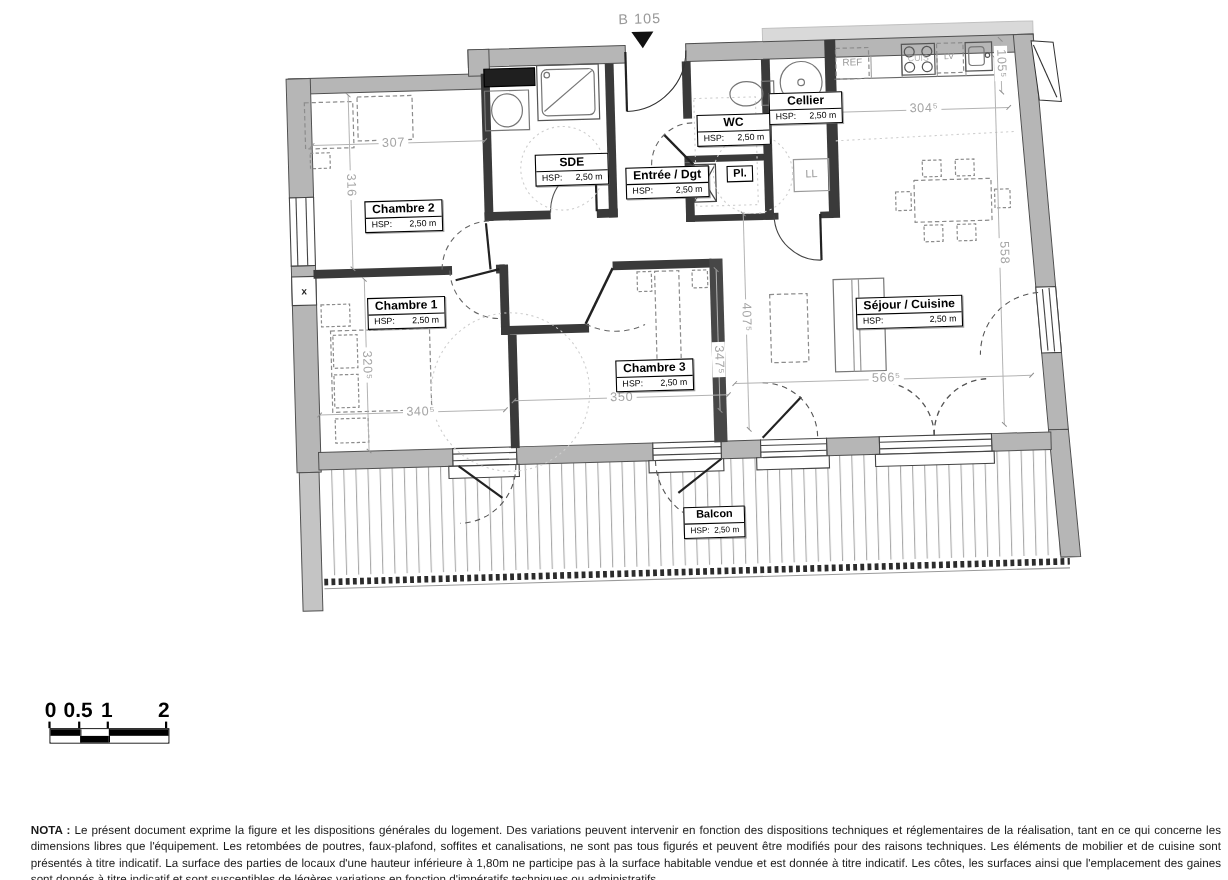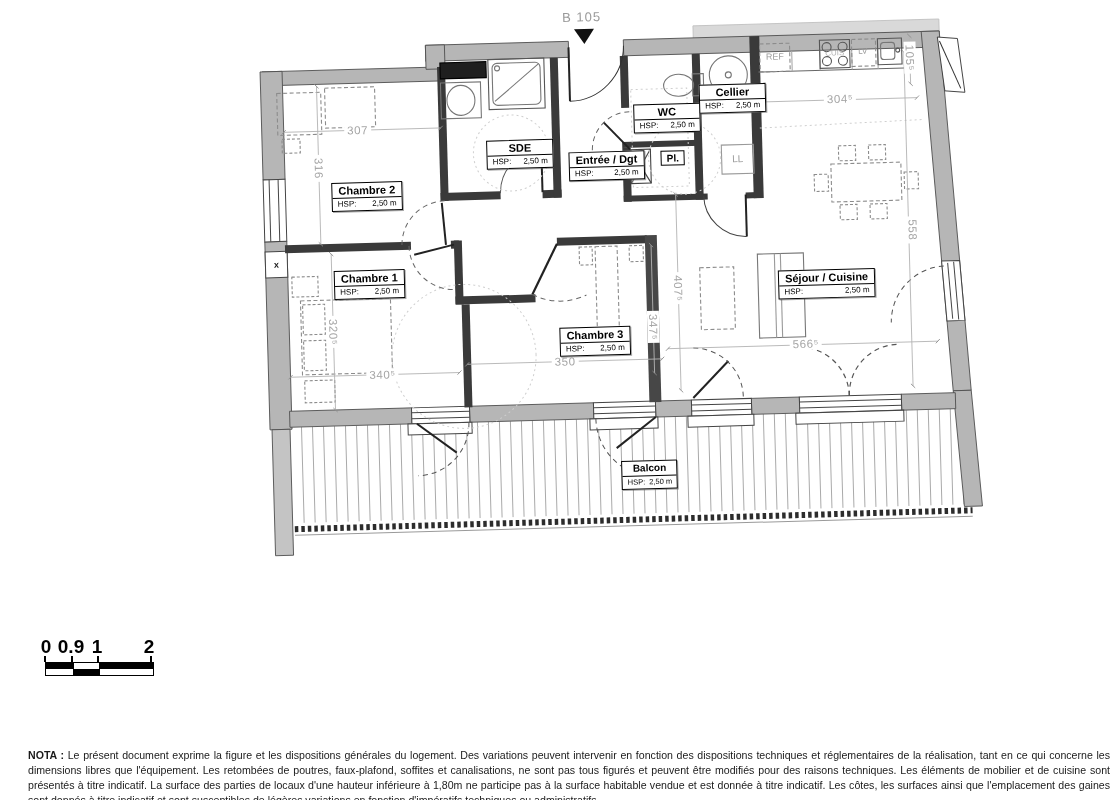--- a/index.html
+++ b/index.html
@@ -328,21 +328,21 @@
     <div class="dim v" style="left:332px;top:324px;">320⁵</div>
     <div class="dim" style="left:380px;top:368px;">340⁵</div>
     <div class="dim" style="left:563px;top:360px;">350</div>
     <div class="dim v" style="left:652px;top:328px;">347⁵</div>
     <div class="dim v" style="left:678px;top:290px;">407⁵</div>
     <div class="dim" style="left:804px;top:349px;">566⁵</div>
   </div>
 
   <div>
     <span class="sb-num" style="left:46px;top:636px;">0</span>
-    <span class="sb-num" style="left:71px;top:636px;">0.9</span>
+    <span class="sb-num" style="left:71px;top:636px;">0.5</span>
     <span class="sb-num" style="left:97px;top:636px;">1</span>
     <span class="sb-num" style="left:149px;top:636px;">2</span>
     <div class="sb-tick" style="left:44px;"></div>
     <div class="sb-tick" style="left:71px;"></div>
     <div class="sb-tick" style="left:97px;"></div>
     <div class="sb-tick" style="left:150px;"></div>
     <div class="sbar">
       <div class="sb-a"></div>
       <div class="sb-b sb-c2"></div>
       <div class="sb-a sb-c2"></div>

